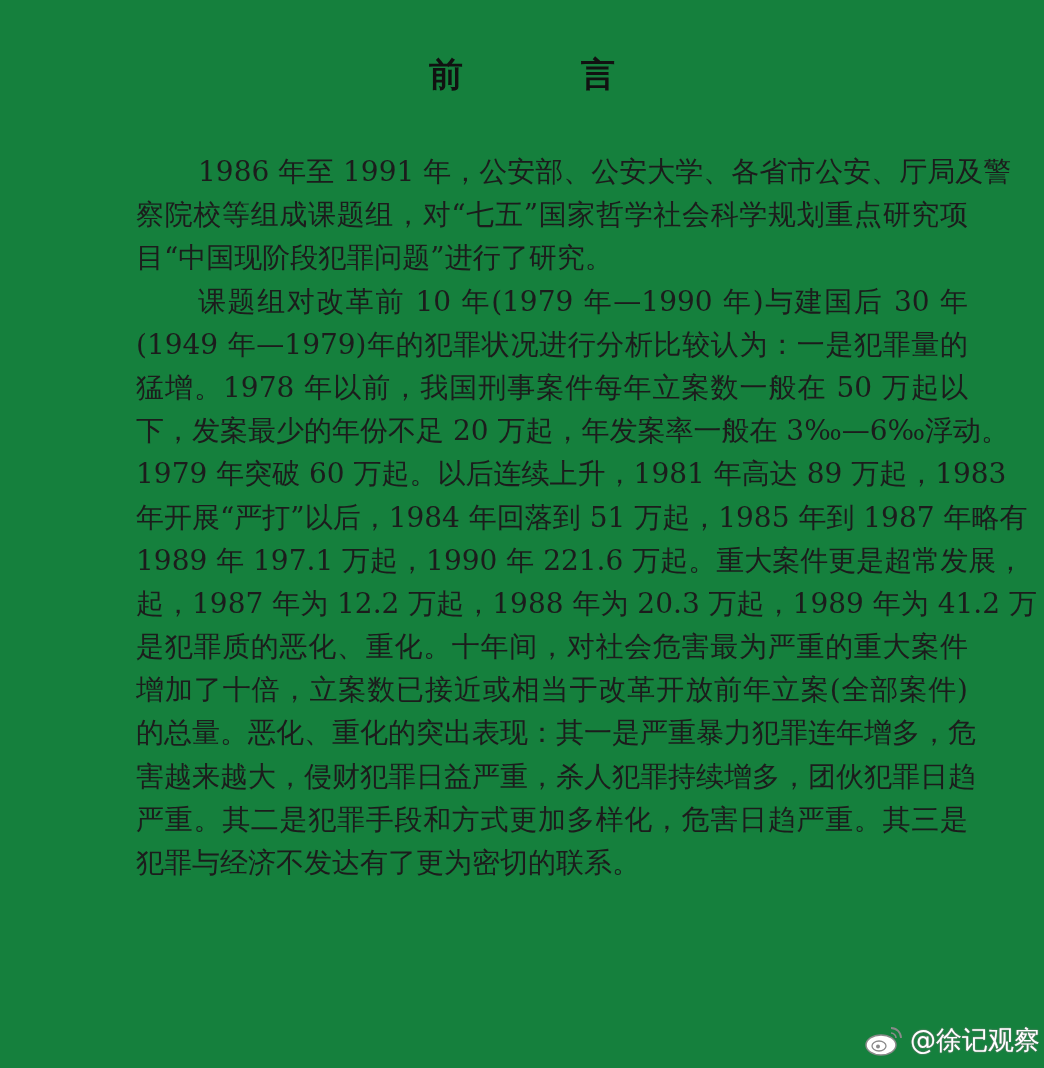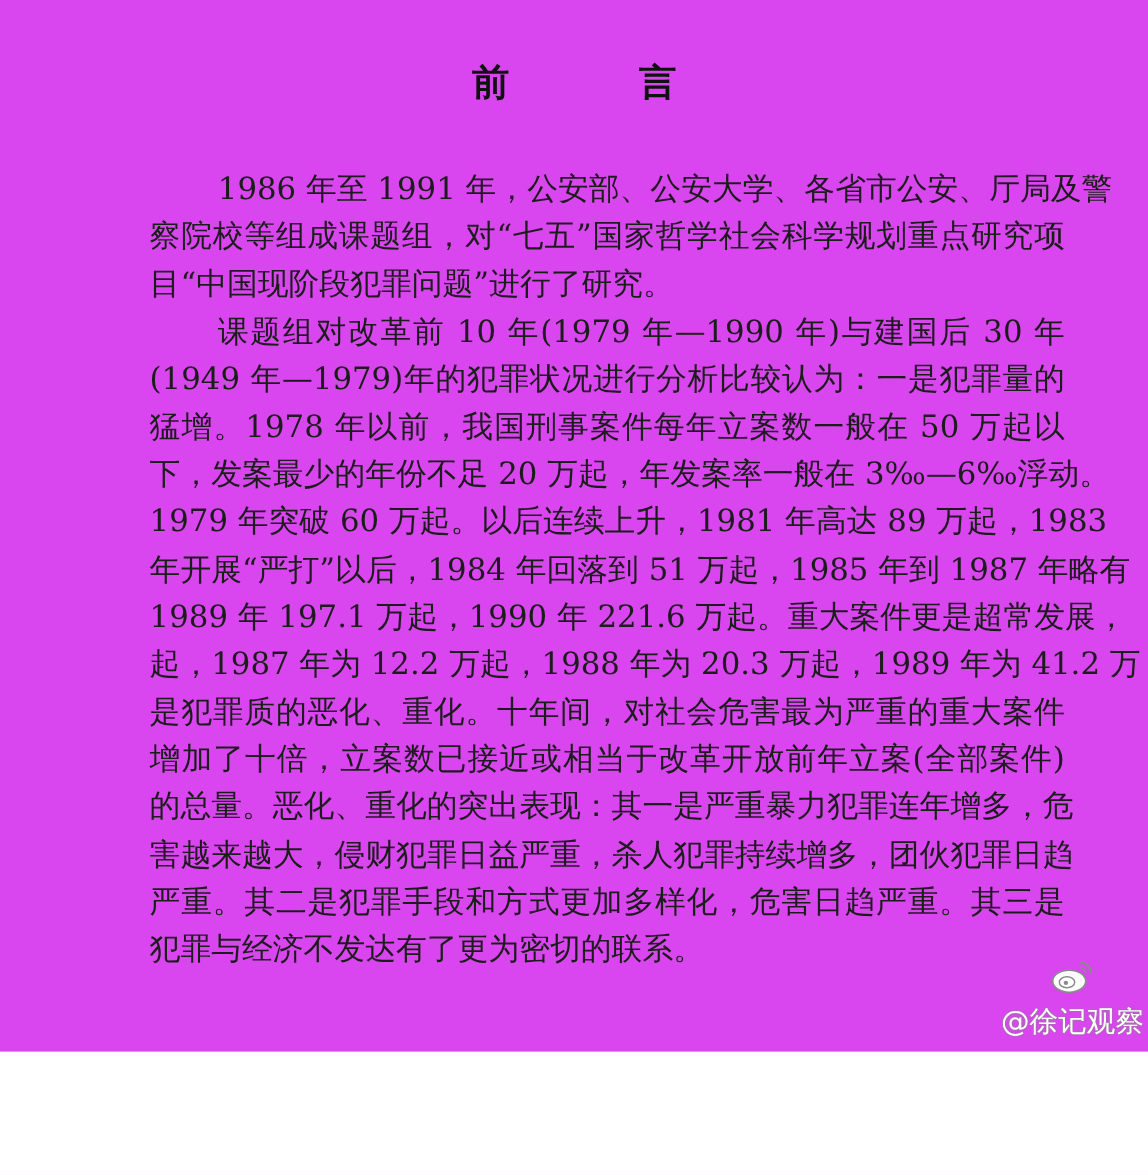--- a/index.html
+++ b/index.html
@@ -12,22 +12,22 @@
     height: 1068px;
     position: relative;
     overflow: hidden;
     font-family: "DejaVu Serif", "Liberation Serif", serif;
     color: #1a1a1a;
   }
   .page {
     position: absolute;
     left: 0; top: 0;
     width: 1044px;
-    height: 956px;
-    background: #d946ef;
+    height: 1068px;
+    background: #15803d;
   }
   .title {
     position: absolute;
     top: 52px;
     left: 0;
     width: 1044px;
     text-align: center;
     font-size: 34px;
     font-weight: bold;
     letter-spacing: 42px;
@@ -61,21 +61,20 @@
     position: absolute;
     right: 4px;
     bottom: 10px;
     display: flex;
     align-items: center;
     gap: 6px;
     color: #ffffff;
     font-family: "DejaVu Sans", sans-serif;
     font-size: 26px;
     text-shadow: 0 0 2px #8a8a8a, 0 0 1px #777;
-    flex-direction: column;
   }
   .weibo-icon {
     width: 40px;
     height: 34px;
     display: inline-block;
   }
 </style>
 </head>
 <body>
 

